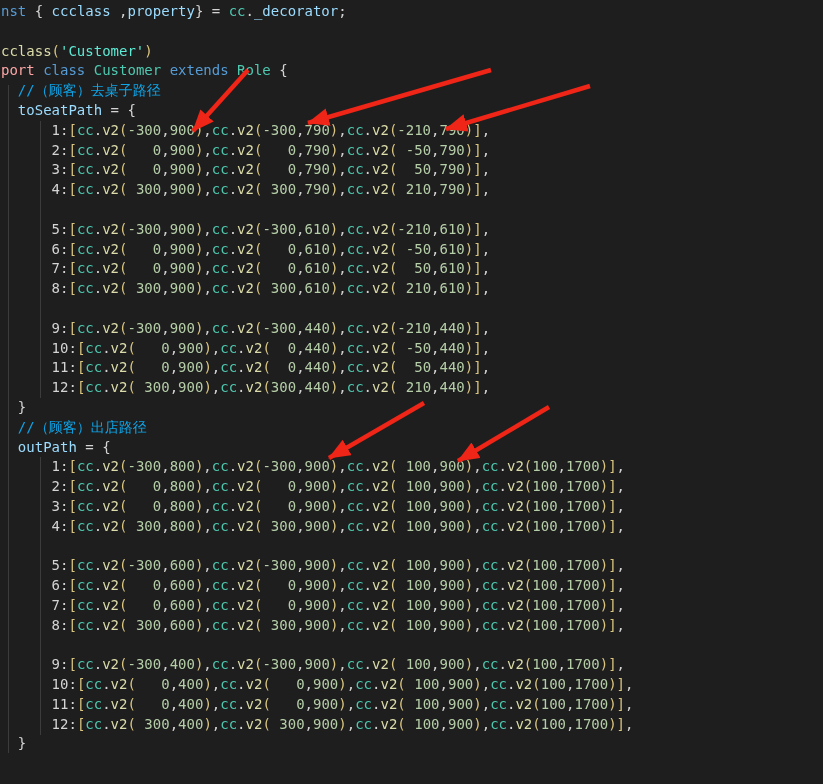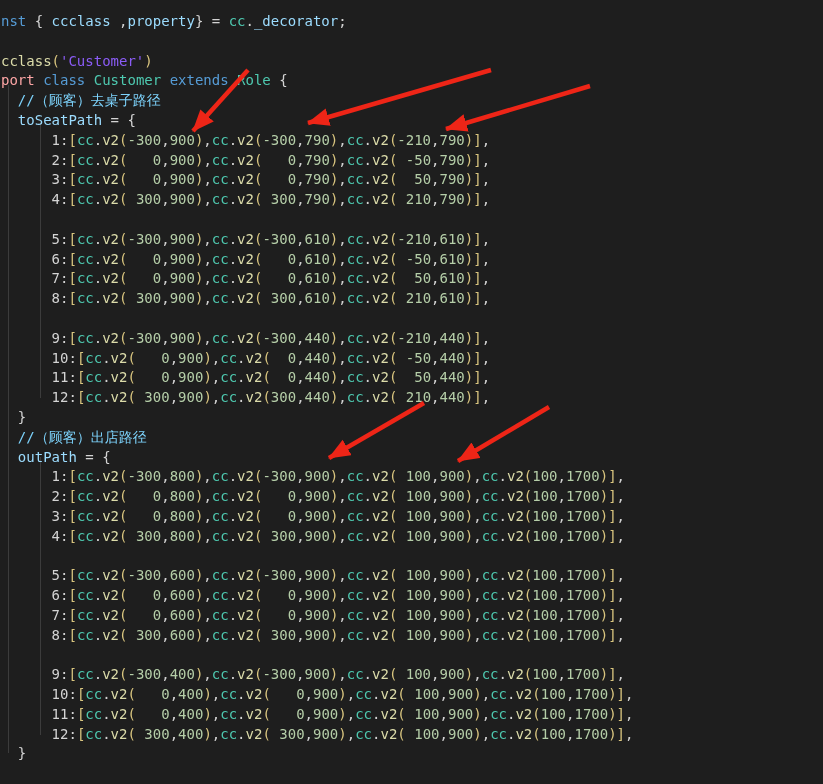--- a/index.html
+++ b/index.html
@@ -5,31 +5,31 @@
   html,body{margin:0;padding:0;background:#111;}
   .screen{
     position:relative;
     width:823px;height:784px;
     background:#1e1e1e;
     overflow:hidden;
     font-family:"DejaVu Sans Mono",monospace;
   }
   .code{
     position:absolute;
-    left:1px;top:12px;
+    left:1px;top:2px;
     font-size:14px;
     line-height:19.8px;
     white-space:pre;
     color:#d4d4d4;
   }
   .ln{height:19.8px;}
   
   .w{color:#d4d4d4}
-  .c{color:#7dd3fc}
-  .s{color:#8b5cf6}
+  .c{color:#0ea5e9}
+  .s{color:#5eead4}
   .b{color:#569cd6}
   .p{color:#fca5a5}
   .lb{color:#9cdcfe}
   .t{color:#4ec9b0}
   .y{color:#dcdcaa}
   .n{color:#b5cea8}
   .g{color:#d9c57f}
   .guide{
     position:absolute;
     width:1px;

